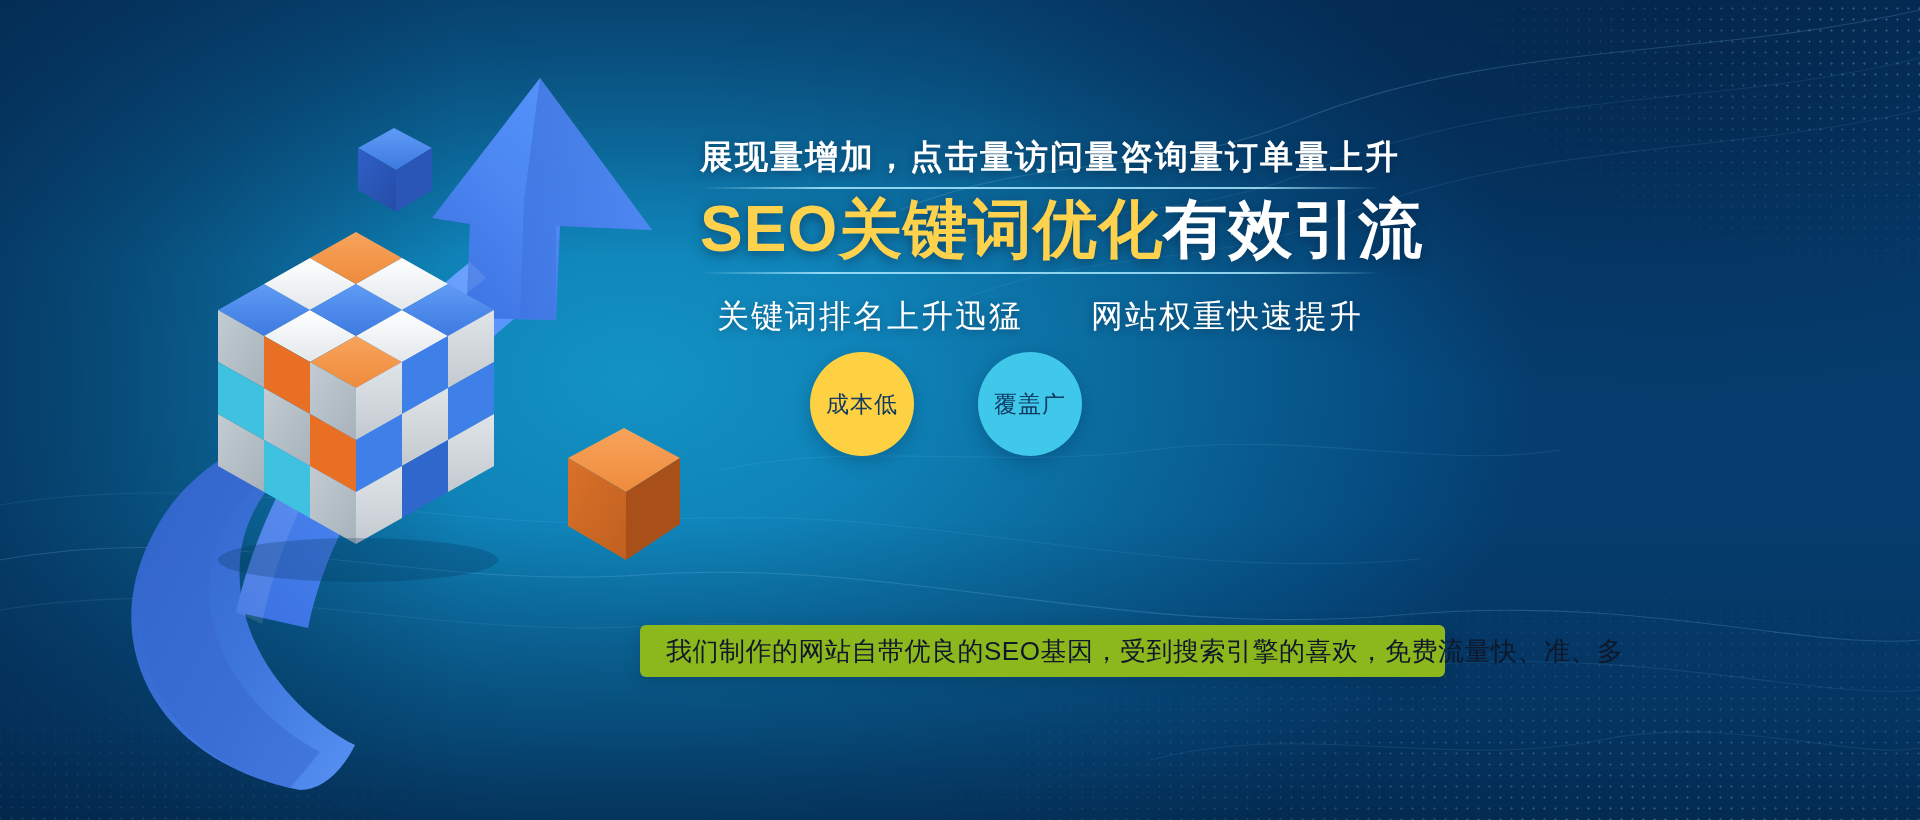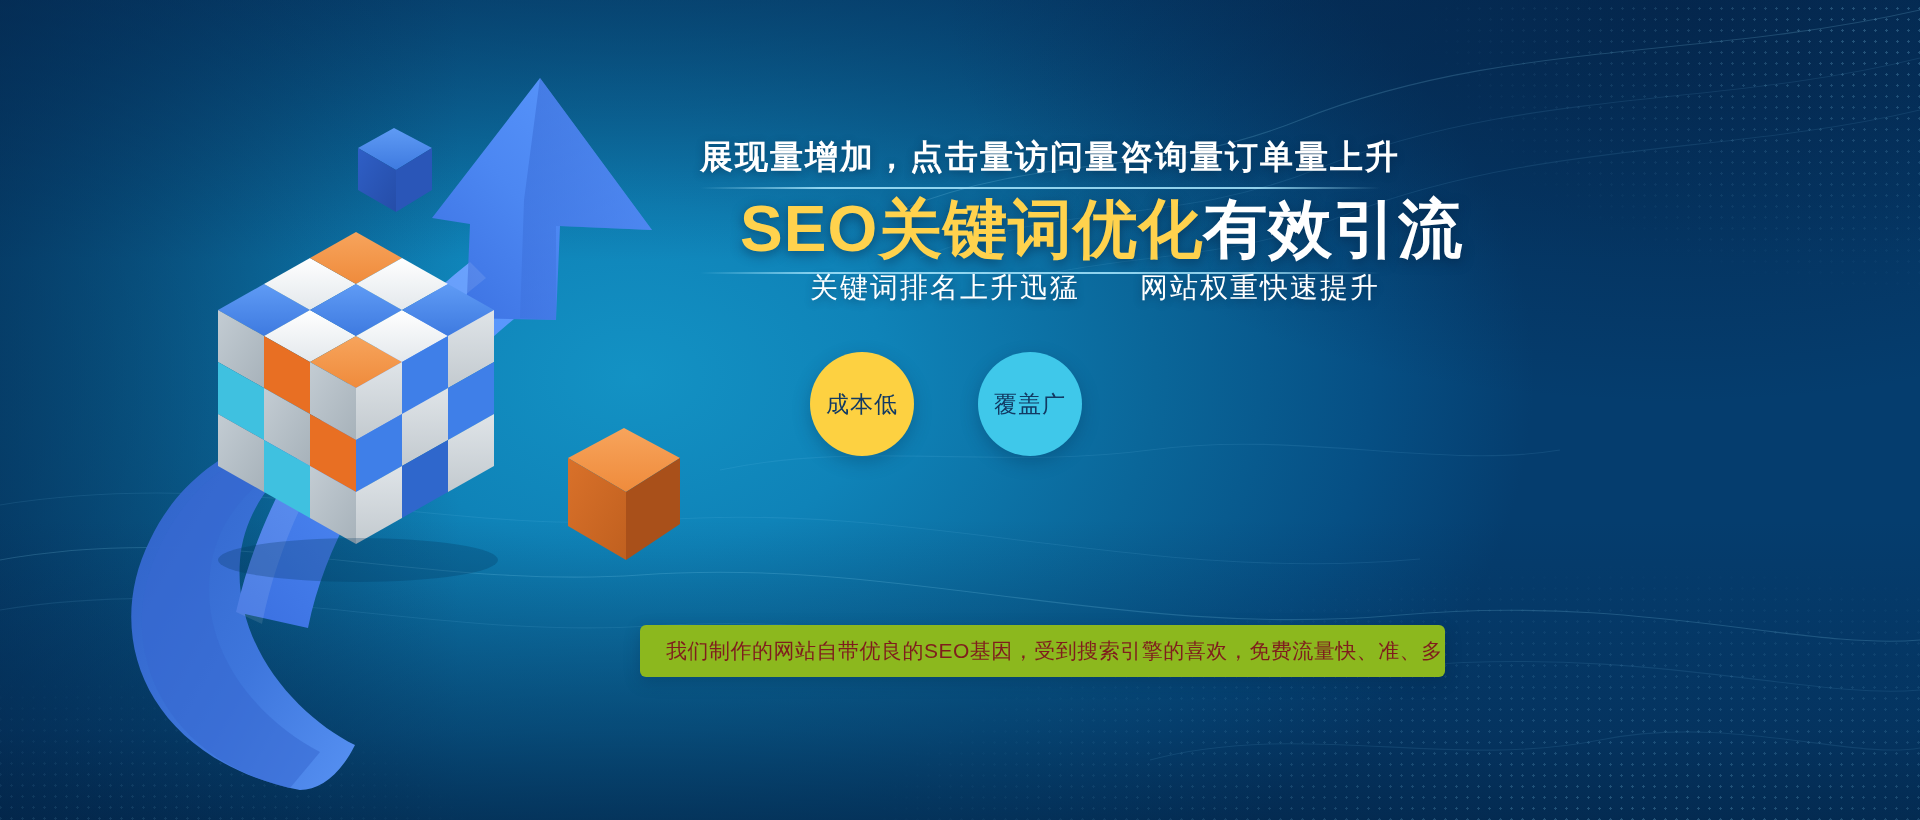--- a/index.html
+++ b/index.html
@@ -65,27 +65,26 @@
     font-weight:700;white-space:nowrap;text-align:center;width:680px;
     text-shadow:0 2px 8px rgba(0,30,60,.45);
   }
   .rule{width:680px;height:2px;margin:14px 0 6px 0;
     background:linear-gradient(90deg,rgba(150,225,255,0) 0%,rgba(168,232,255,.85) 18%,rgba(168,232,255,.85) 82%,rgba(150,225,255,0) 100%);}
   .rule.bottom{margin:8px 0 0 0;}
   .headline{
     font-size:64px;font-weight:700;line-height:1.08;letter-spacing:1px;
     white-space:nowrap;text-align:right;width:680px;
     text-shadow:0 3px 12px rgba(0,28,58,.5);
-    margin-left:40px;
   }
   .headline .y{color:#ffd24d;}
   .headline .w{color:#ffffff;}
   .subline{
-    color:#ffffff;font-size:28px;letter-spacing:2px;line-height:1;
-    white-space:nowrap;text-align:right;width:680px;
+    color:#ffffff;font-size:32px;letter-spacing:2px;line-height:1;
+    white-space:nowrap;text-align:center;width:680px;margin-top:26px;
     text-shadow:0 2px 8px rgba(0,30,60,.45);
   }
 
   
   .badges{position:absolute;left:810px;top:352px;width:560px;height:108px;}
   .badge{
     position:absolute;top:0;width:104px;height:104px;border-radius:50%;
     display:flex;align-items:center;justify-content:center;
     color:#123a63;font-size:23px;letter-spacing:1px;font-weight:400;
     box-shadow:0 6px 18px rgba(3,35,68,.28);
@@ -95,21 +94,21 @@
   .badge.b3{left:336px;}
 
   
   .greenbar{
     position:absolute;left:640px;top:625px;width:805px;height:52px;
     background:#8cb81e;border-radius:6px;
     display:flex;align-items:center;
     box-shadow:0 5px 16px rgba(3,35,68,.25);
   }
   .greenbar .txt{
-    color:#7f1d1d;font-size:21px;letter-spacing:.5px;white-space:nowrap;
+    color:#0f172a;font-size:26px;letter-spacing:.5px;white-space:nowrap;
     padding-left:26px;font-weight:400;
   }
 </style>
 </head>
 <body>
 
 <div class="banner">
 
   <div class="bg-base"></div>
   <div class="bg-topglow"></div>

